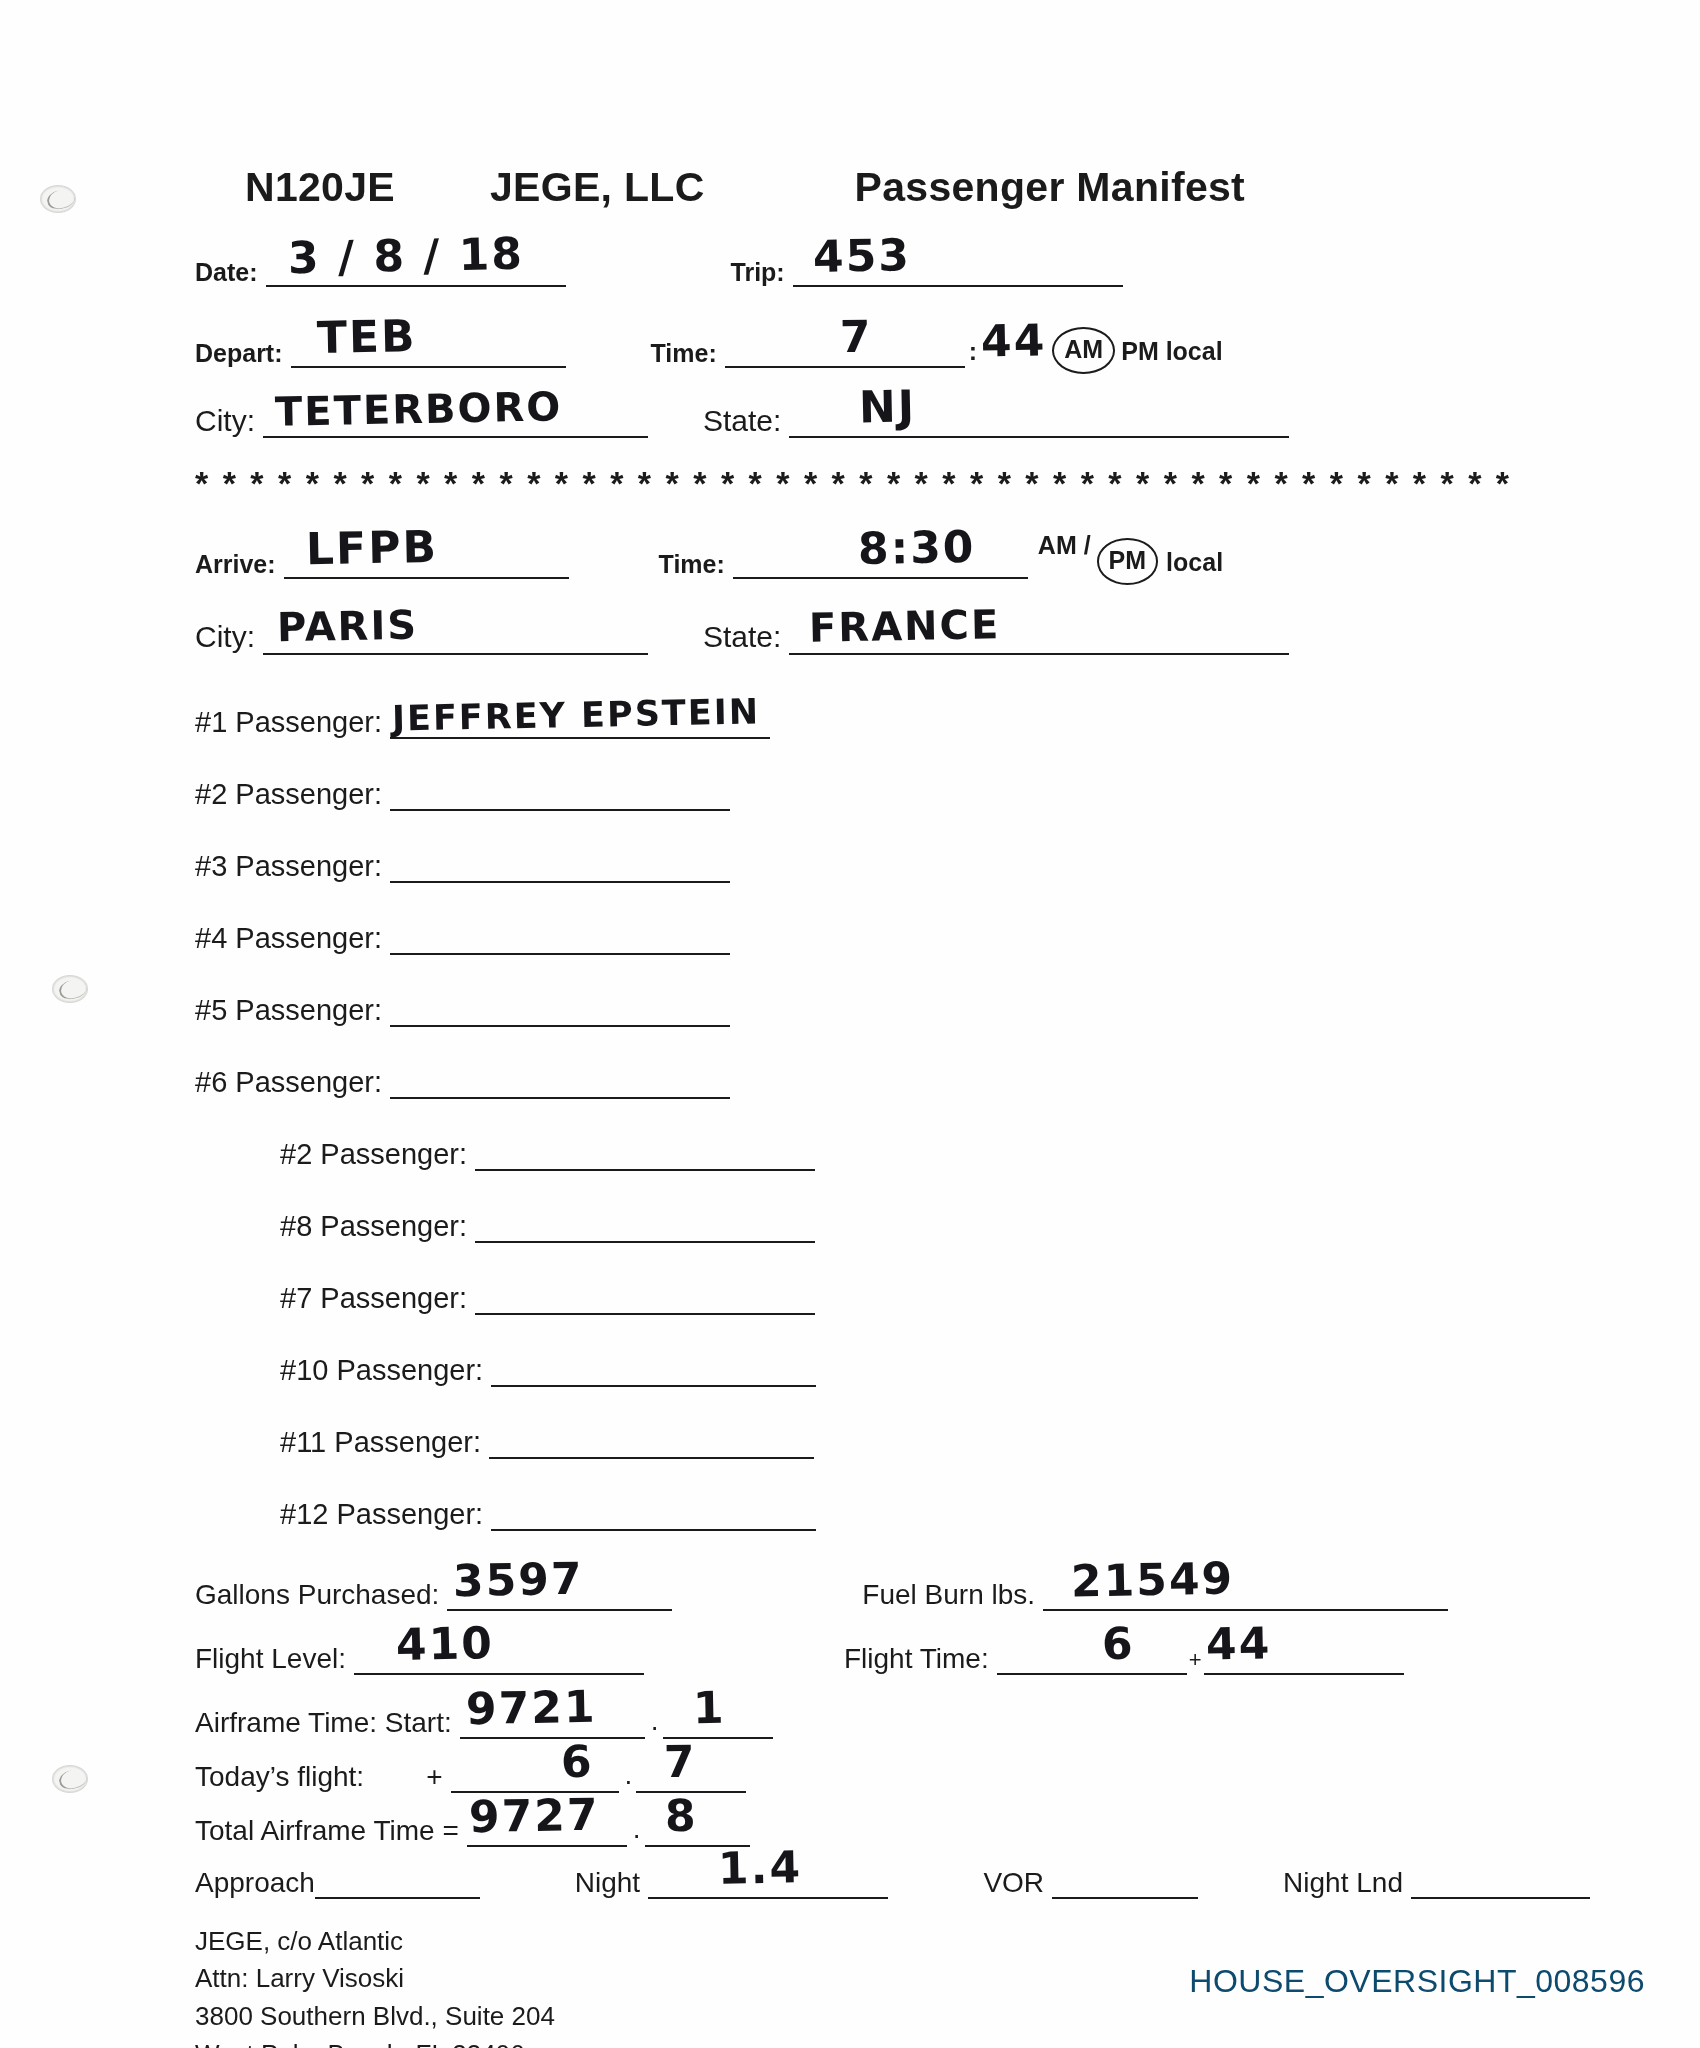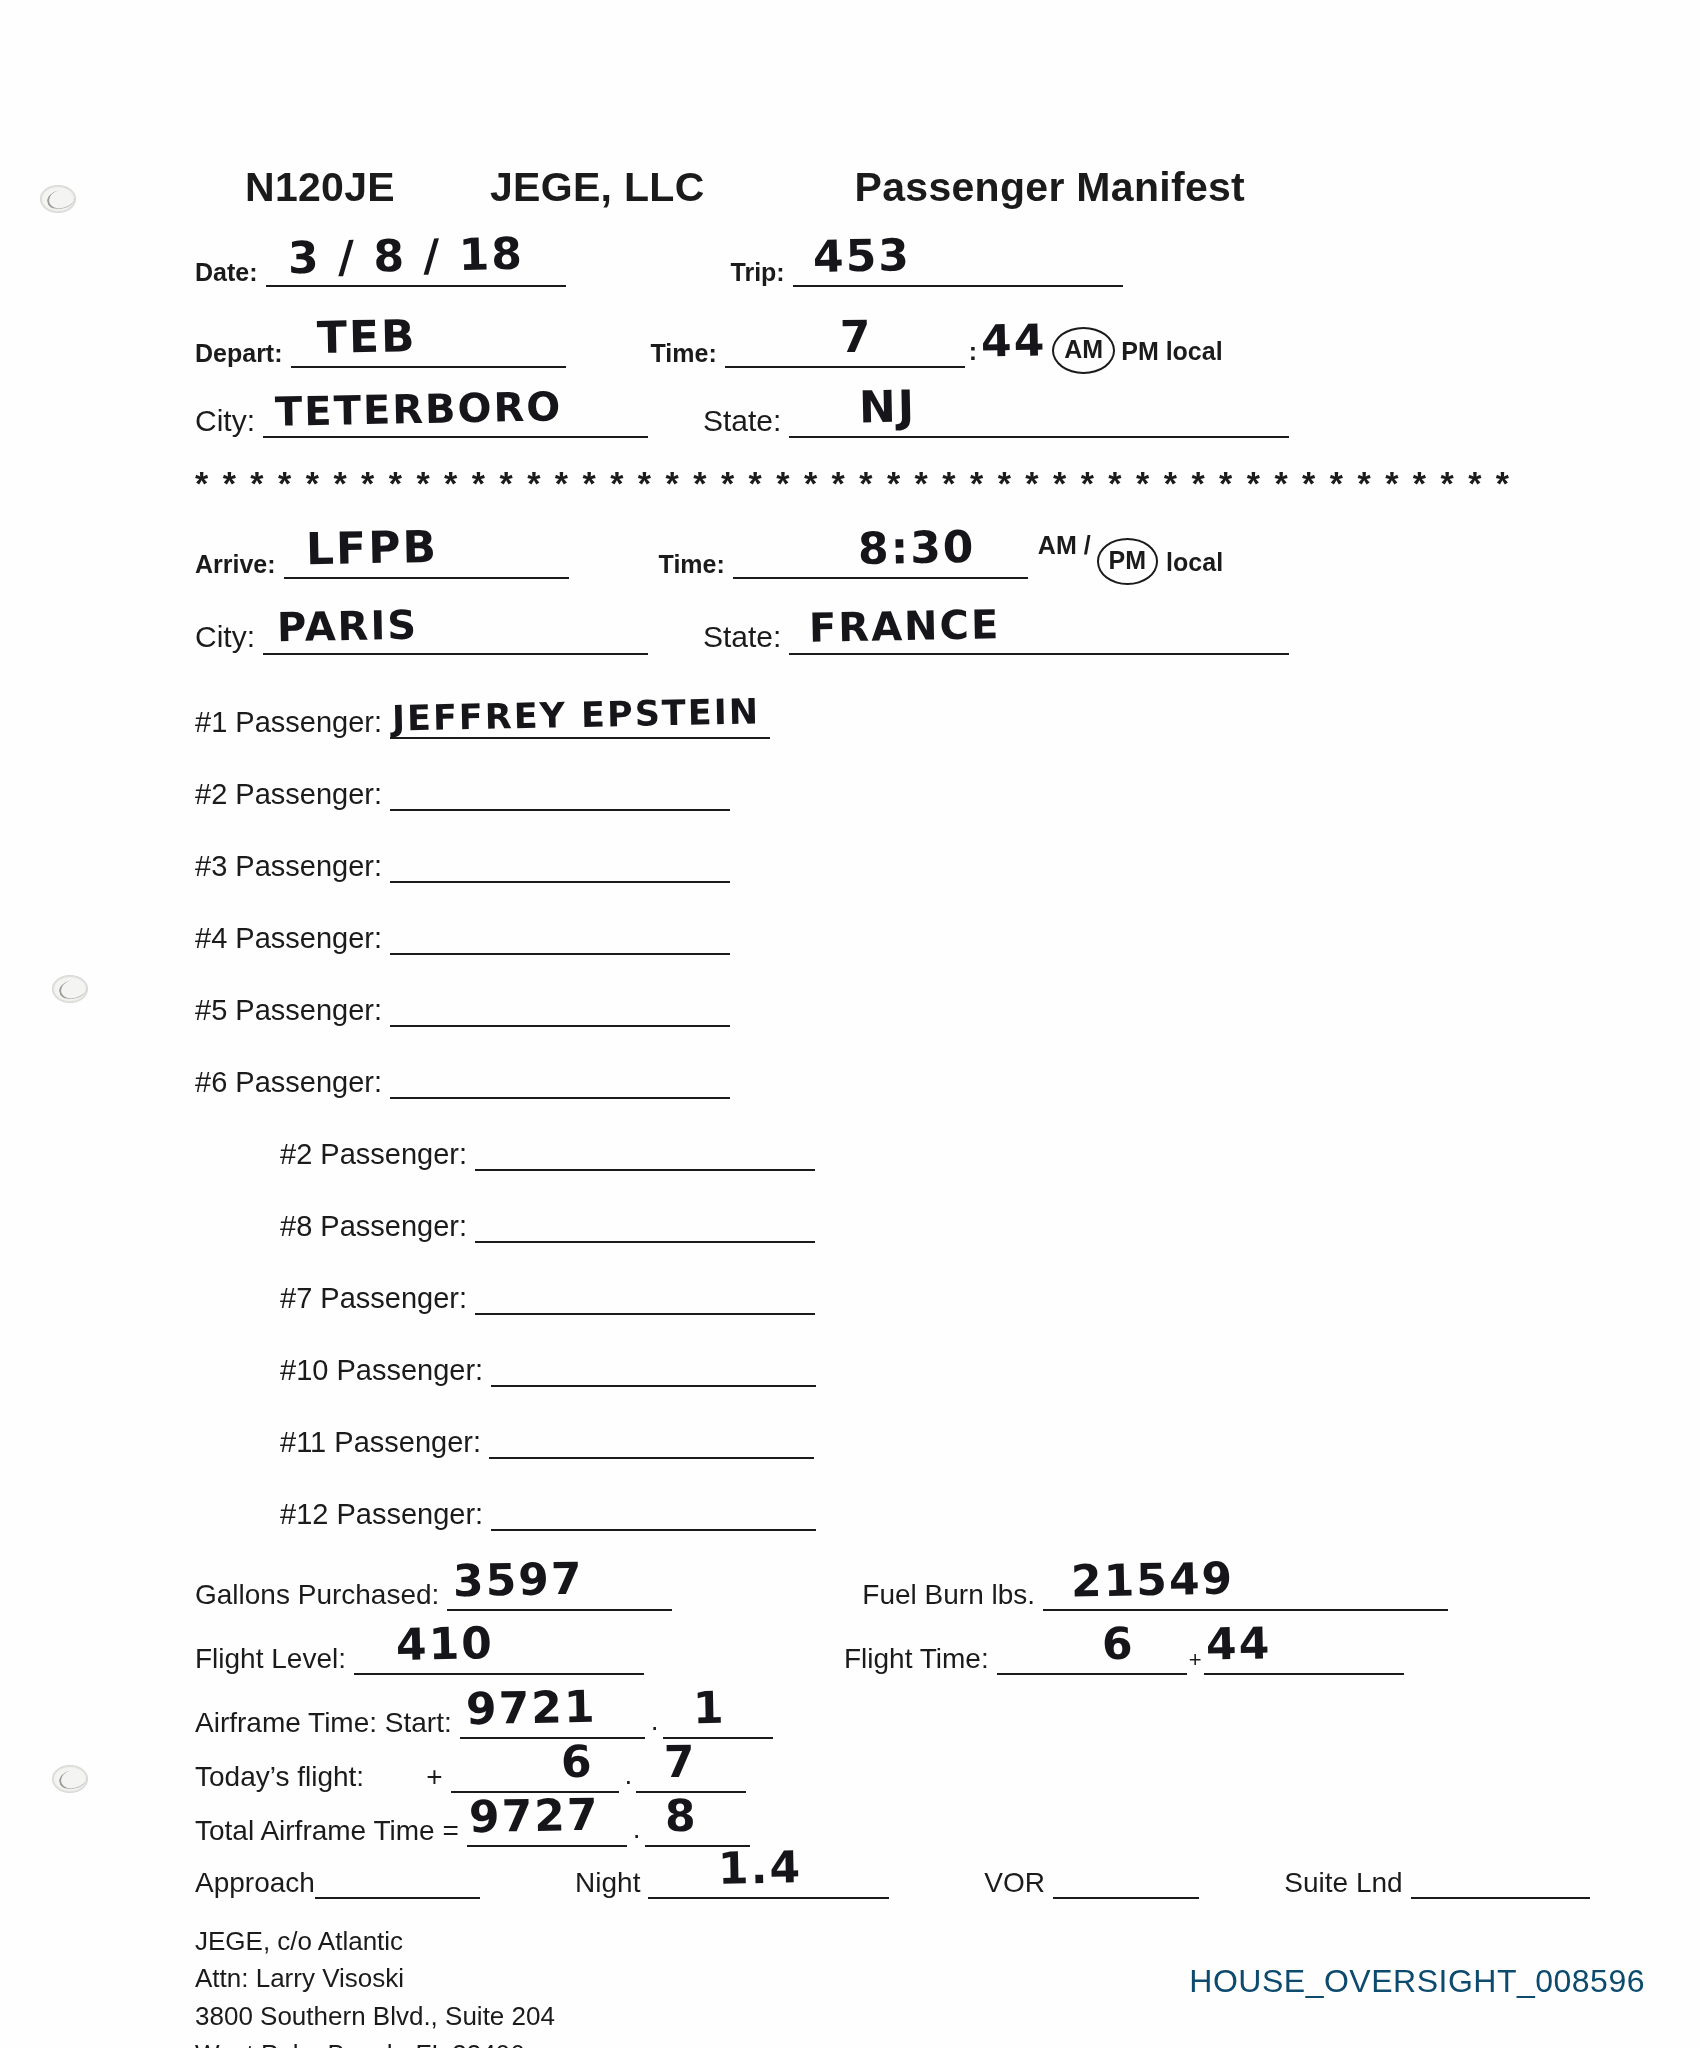--- a/index.html
+++ b/index.html
@@ -407,21 +407,21 @@
         <span class="hand sm"></span>
       </div>
       <span class="blk-lbl" style="margin-left:95px;">Night</span>
       <div class="blank" style="width:255px;height:34px;">
         <span class="hand lg" style="left:70px;">1.4</span>
       </div>
       <span class="blk-lbl" style="margin-left:95px;">VOR</span>
       <div class="blank" style="width:155px;height:34px;">
         <span class="hand sm"></span>
       </div>
-      <span class="blk-lbl" style="margin-left:85px;">Suite Lnd</span>
+      <span class="blk-lbl" style="margin-left:85px;">Night Lnd</span>
       <div class="blank" style="width:190px;height:34px;">
         <span class="hand sm"></span>
       </div>
     </div>
 
     <div class="footer-addr">
       <div>JEGE, c/o Atlantic</div>
       <div>Attn: Larry Visoski</div>
       <div>3800 Southern Blvd., Suite 204</div>
       <div>West Palm Beach, FL 33406</div>

